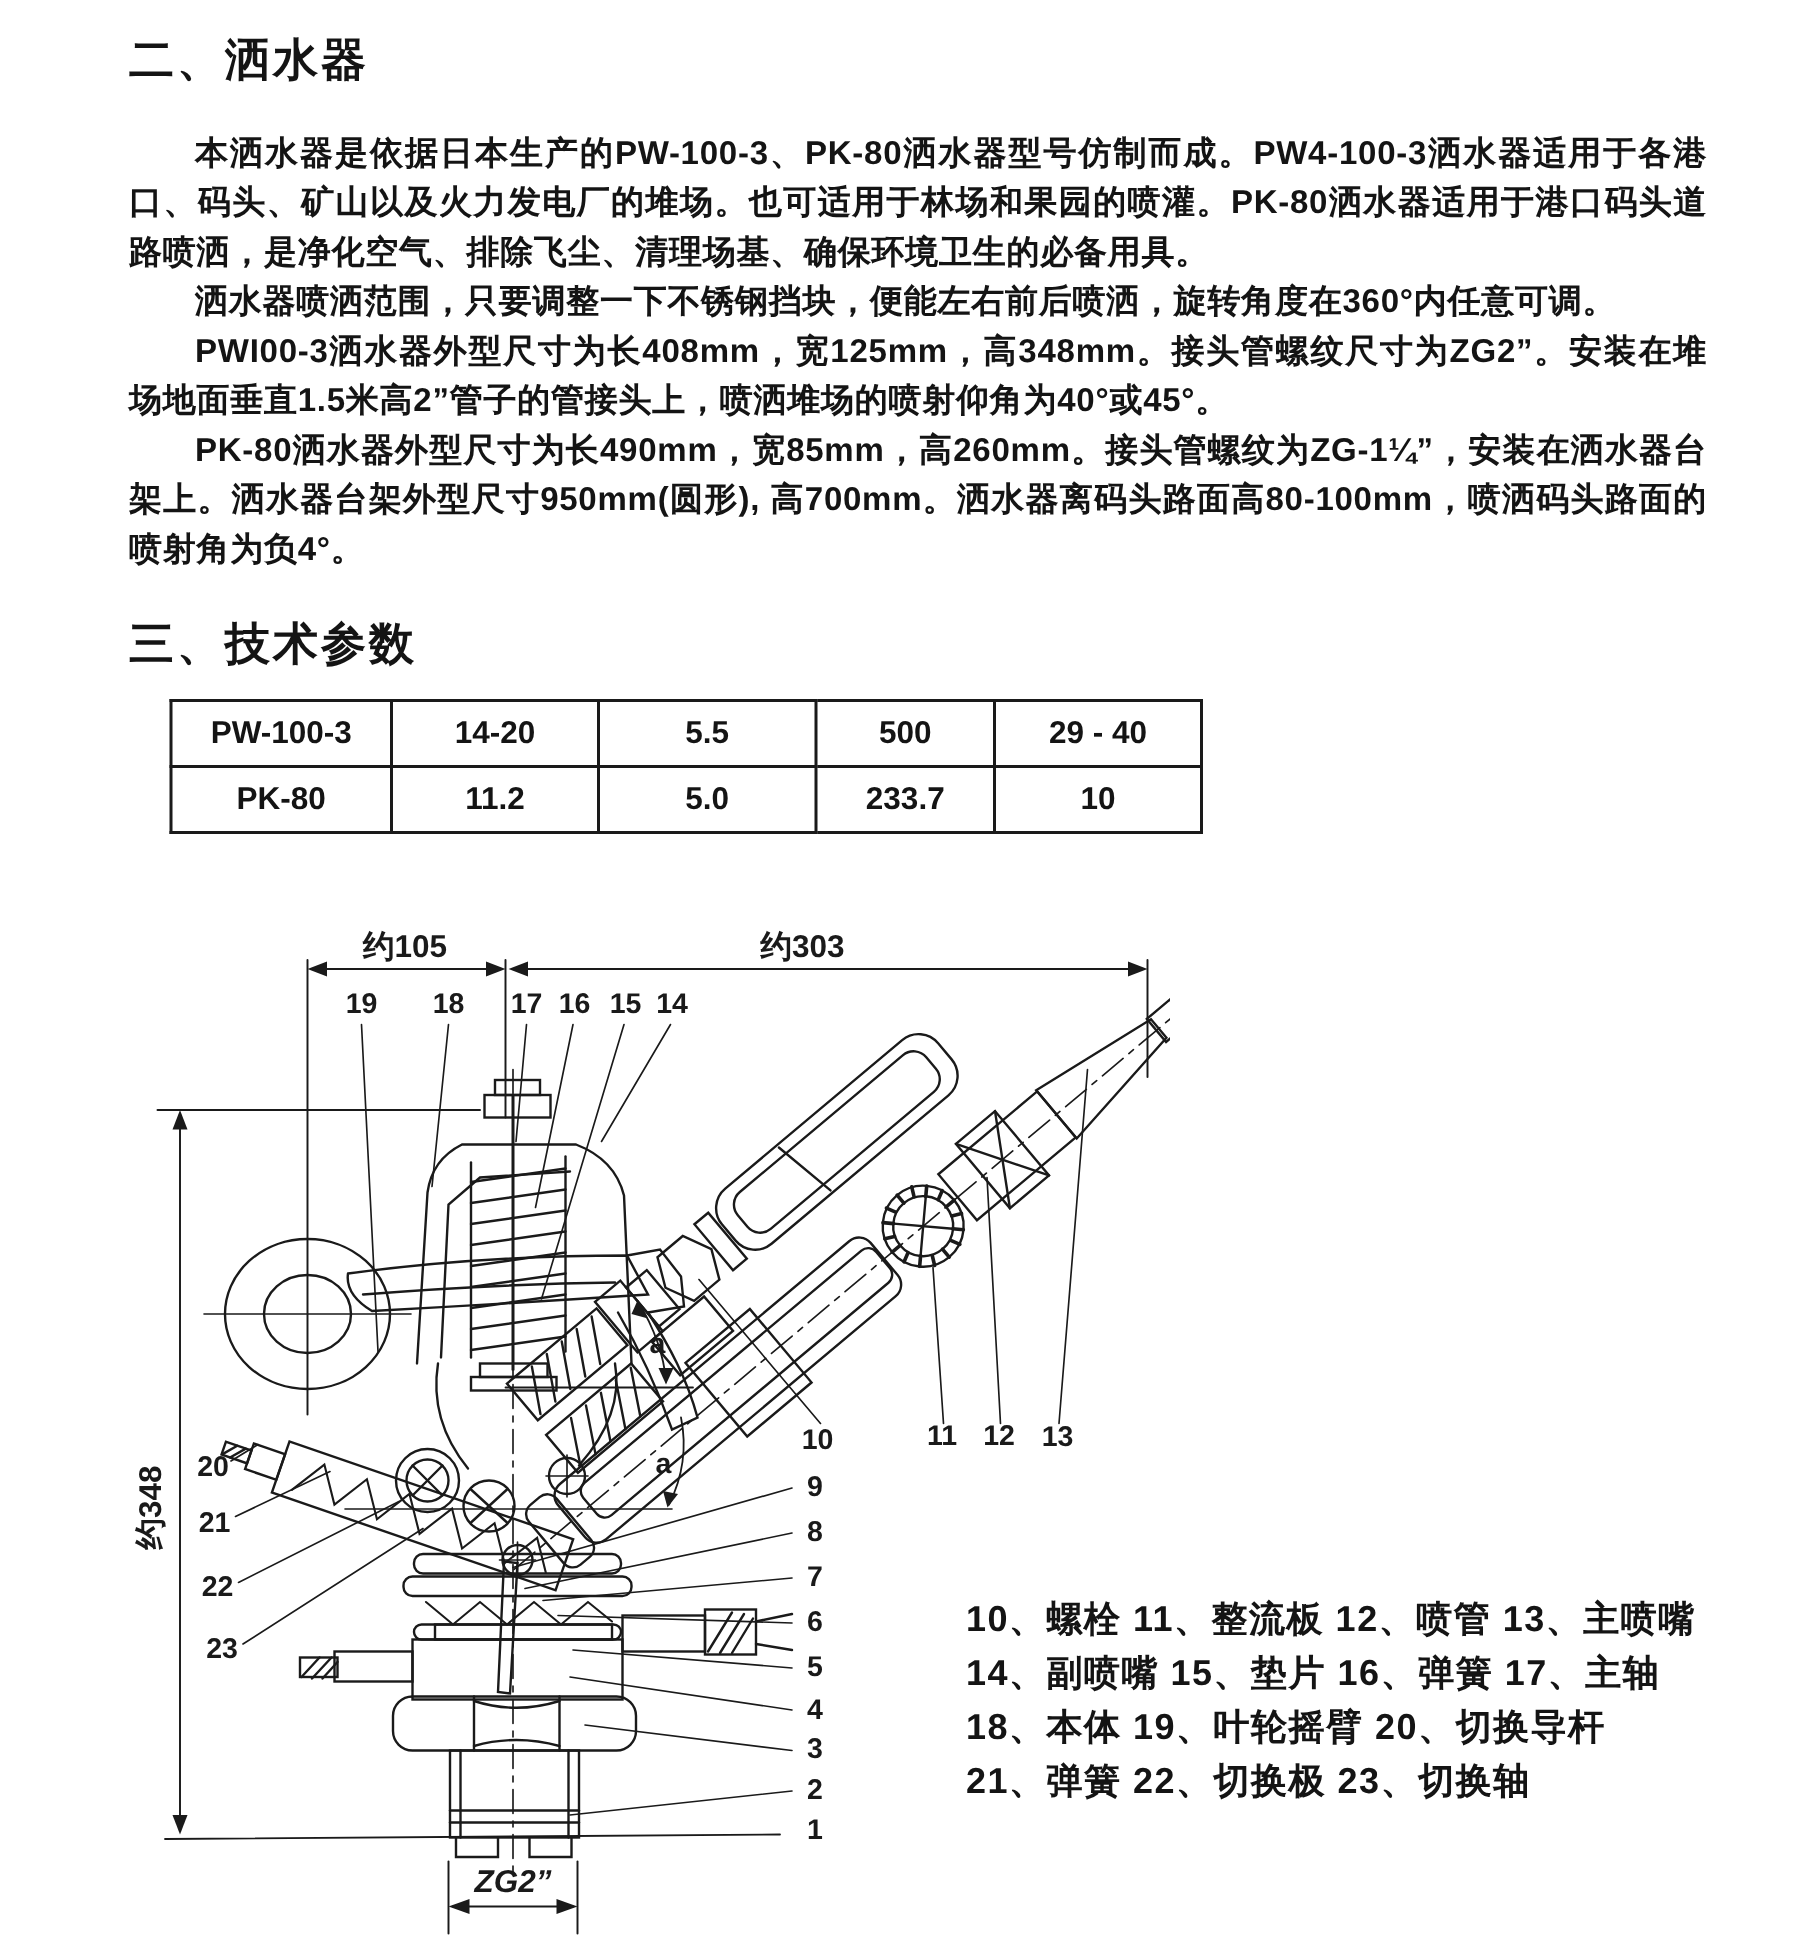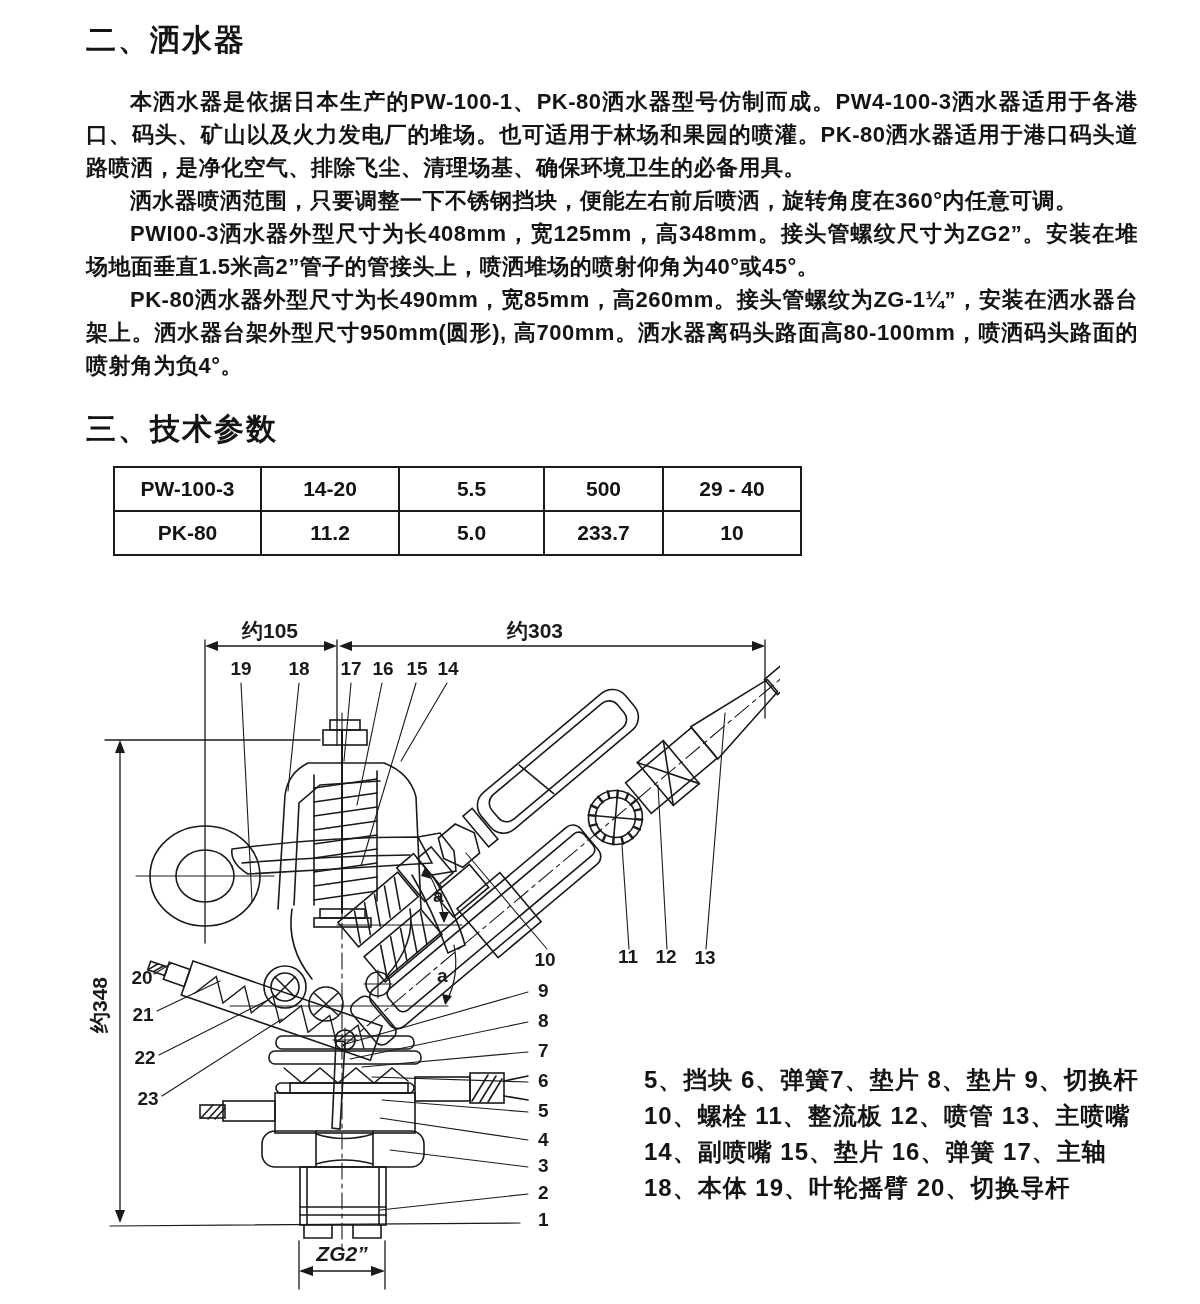--- a/index.html
+++ b/index.html
@@ -24,21 +24,21 @@
   svg text{font-family:"Liberation Sans","DejaVu Sans",sans-serif;
            font-weight:bold;fill:#1a1a1a;}
   .co{font-size:19px;}
   .dimtxt{font-size:21px;}
 </style>
 </head>
 <body>
 
 <div class="text-block">
   <h2 class="sec-heading">二、洒水器</h2>
-  <p class="para">本洒水器是依据日本生产的PW-100-1、PK-80洒水器型号仿制而成。PW4-100-3洒水器适用于各港口、码头、矿山以及火力发电厂的堆场。也可适用于林场和果园的喷灌。PK-80洒水器适用于港口码头道路喷洒，是净化空气、排除飞尘、清理场基、确保环境卫生的必备用具。</p>
+  <p class="para">本洒水器是依据日本生产的PW-100-3、PK-80洒水器型号仿制而成。PW4-100-3洒水器适用于各港口、码头、矿山以及火力发电厂的堆场。也可适用于林场和果园的喷灌。PK-80洒水器适用于港口码头道路喷洒，是净化空气、排除飞尘、清理场基、确保环境卫生的必备用具。</p>
   <p class="para">洒水器喷洒范围，只要调整一下不锈钢挡块，便能左右前后喷洒，旋转角度在360°内任意可调。</p>
   <p class="para">PWI00-3洒水器外型尺寸为长408mm，宽125mm，高348mm。接头管螺纹尺寸为ZG2”。安装在堆场地面垂直1.5米高2”管子的管接头上，喷洒堆场的喷射仰角为40°或45°。</p>
   <p class="para">PK-80洒水器外型尺寸为长490mm，宽85mm，高260mm。接头管螺纹为ZG-1¼”，安装在洒水器台架上。洒水器台架外型尺寸950mm(圆形), 高700mm。洒水器离码头路面高80-100mm，喷洒码头路面的喷射角为负4°。</p>
 </div>
 
 <div class="sec3-block">
   <h2 class="sec-heading">三、技术参数</h2>
   <table class="spec">
     <colgroup>
       <col style="width:147px">
@@ -325,17 +325,17 @@
     <text class="co" x="458" y="586">2</text>
     <text class="co" x="458" y="613">1</text>
     <text class="co" x="62" y="371" text-anchor="middle">20</text>
     <text class="co" x="63" y="408" text-anchor="middle">21</text>
     <text class="co" x="65" y="451" text-anchor="middle">22</text>
     <text class="co" x="68" y="492" text-anchor="middle">23</text>
   </g>
 </svg>
 
 <div class="legend">
-  <div>5、挡块  6、弹簧7、垫片 8、垫片 9、切换杆</div>
   <div>10、螺栓  11、整流板  12、喷管  13、主喷嘴</div>
   <div>14、副喷嘴 15、垫片 16、弹簧 17、主轴</div>
   <div>18、本体 19、叶轮摇臂 20、切换导杆</div>
+  <div>21、弹簧 22、切换极 23、切换轴</div>
 </div>
 
 </body></html>

